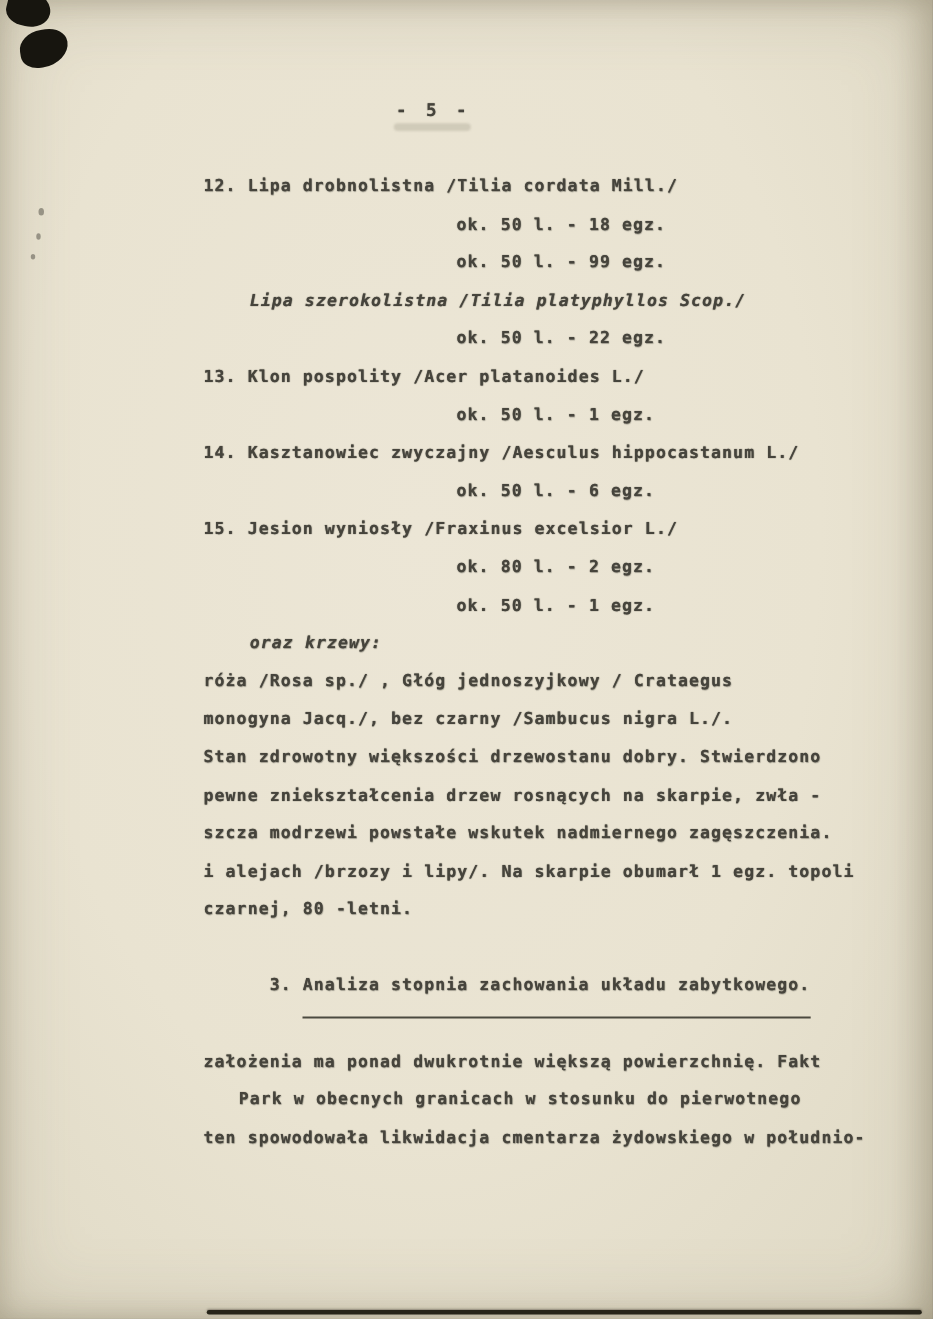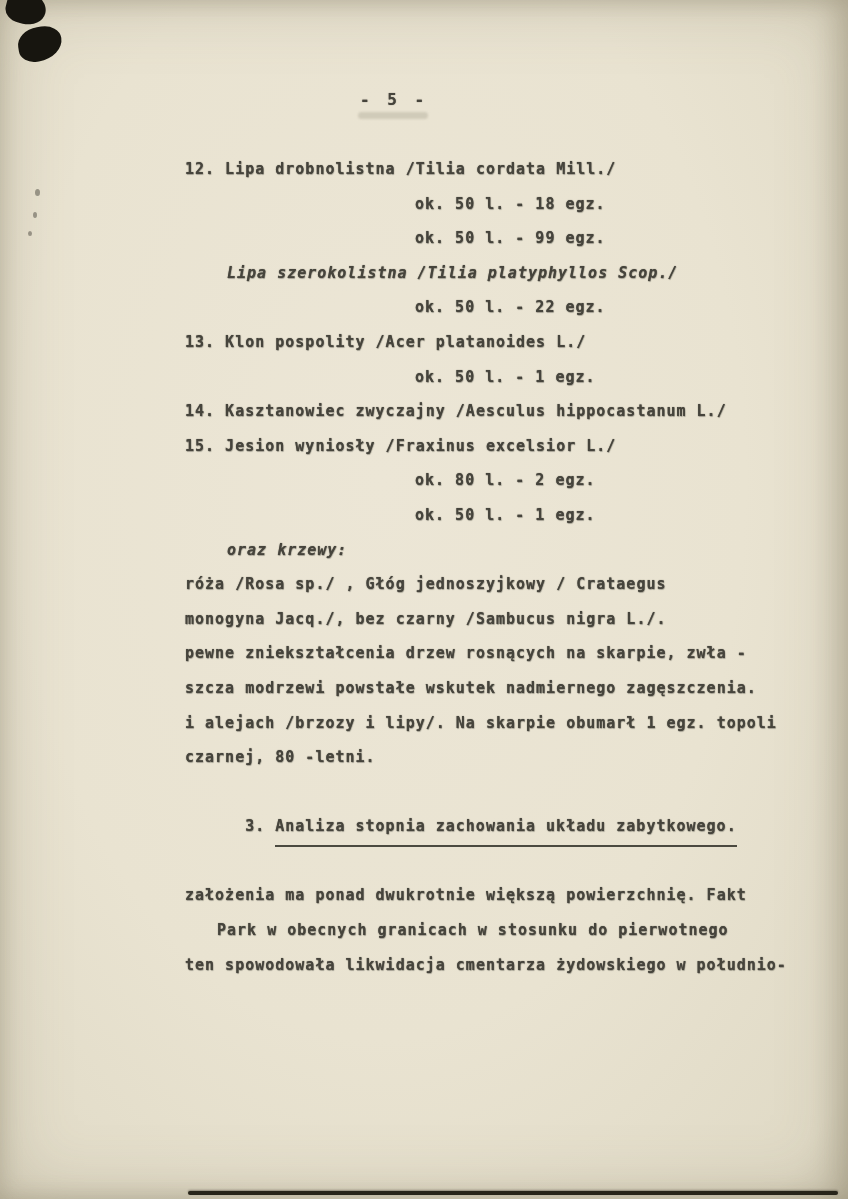--- a/index.html
+++ b/index.html
@@ -83,21 +83,21 @@
     text-shadow: 0 0 1px rgba(70, 68, 60, 0.85),
                  0.5px 0.6px 0.8px rgba(70, 68, 60, 0.35);
   }
   .ind-sub   { padding-left: 42px; font-style: italic; }
   .ind-count { padding-left: 230px; }
   .ind-first { padding-left: 32px; }
   .gap       { }
   .sec-num   { margin-right: 10px; }
   .underlined {
     border-bottom: 2.5px solid rgba(58, 56, 48, 0.9);
-    padding-bottom: 10px;
+    padding-bottom: 20px;
   }
 </style>
 </head>
 <body>
 
 <div class="page">
 
   <div class="blob blob-a"></div>
   <div class="blob blob-b"></div>
   <div class="edge-dot dot-1"></div>
@@ -114,28 +114,30 @@
     <div class="line ind-count">ok. 50 l. - 18 egz.</div>
     <div class="line ind-count">ok. 50 l. - 99 egz.</div>
 
     <div class="line ind-sub">Lipa szerokolistna /Tilia platyphyllos Scop./</div>
     <div class="line ind-count">ok. 50 l. - 22 egz.</div>
 
     <div class="line">13. Klon pospolity /Acer platanoides L./</div>
     <div class="line ind-count">ok. 50 l. - 1 egz.</div>
 
     <div class="line">14. Kasztanowiec zwyczajny /Aesculus hippocastanum L./</div>
+    <div class="line ind-count">ok. 50 l. - 6 egz.</div>
 
     <div class="line">15. Jesion wyniosły /Fraxinus excelsior L./</div>
     <div class="line ind-count">ok. 80 l. - 2 egz.</div>
     <div class="line ind-count">ok. 50 l. - 1 egz.</div>
 
     <div class="line ind-sub gap">oraz krzewy:</div>
     <div class="line">róża /Rosa sp./ , Głóg jednoszyjkowy / Crataegus</div>
     <div class="line">monogyna Jacq./, bez czarny /Sambucus nigra L./.</div>
+    <div class="line">Stan zdrowotny większości drzewostanu dobry. Stwierdzono</div>
     <div class="line">pewne zniekształcenia drzew rosnących na skarpie, zwła -</div>
     <div class="line">szcza modrzewi powstałe wskutek nadmiernego zagęszczenia.</div>
     <div class="line">i alejach /brzozy i lipy/. Na skarpie obumarł 1 egz. topoli</div>
     <div class="line">czarnej, 80 -letni.</div>
 
     <div class="line gap">
       <span class="sec-num">3.</span><span class="underlined">Analiza stopnia zachowania układu zabytkowego.</span>
     </div>
 
     <div class="line">założenia ma ponad dwukrotnie większą powierzchnię. Fakt</div>

